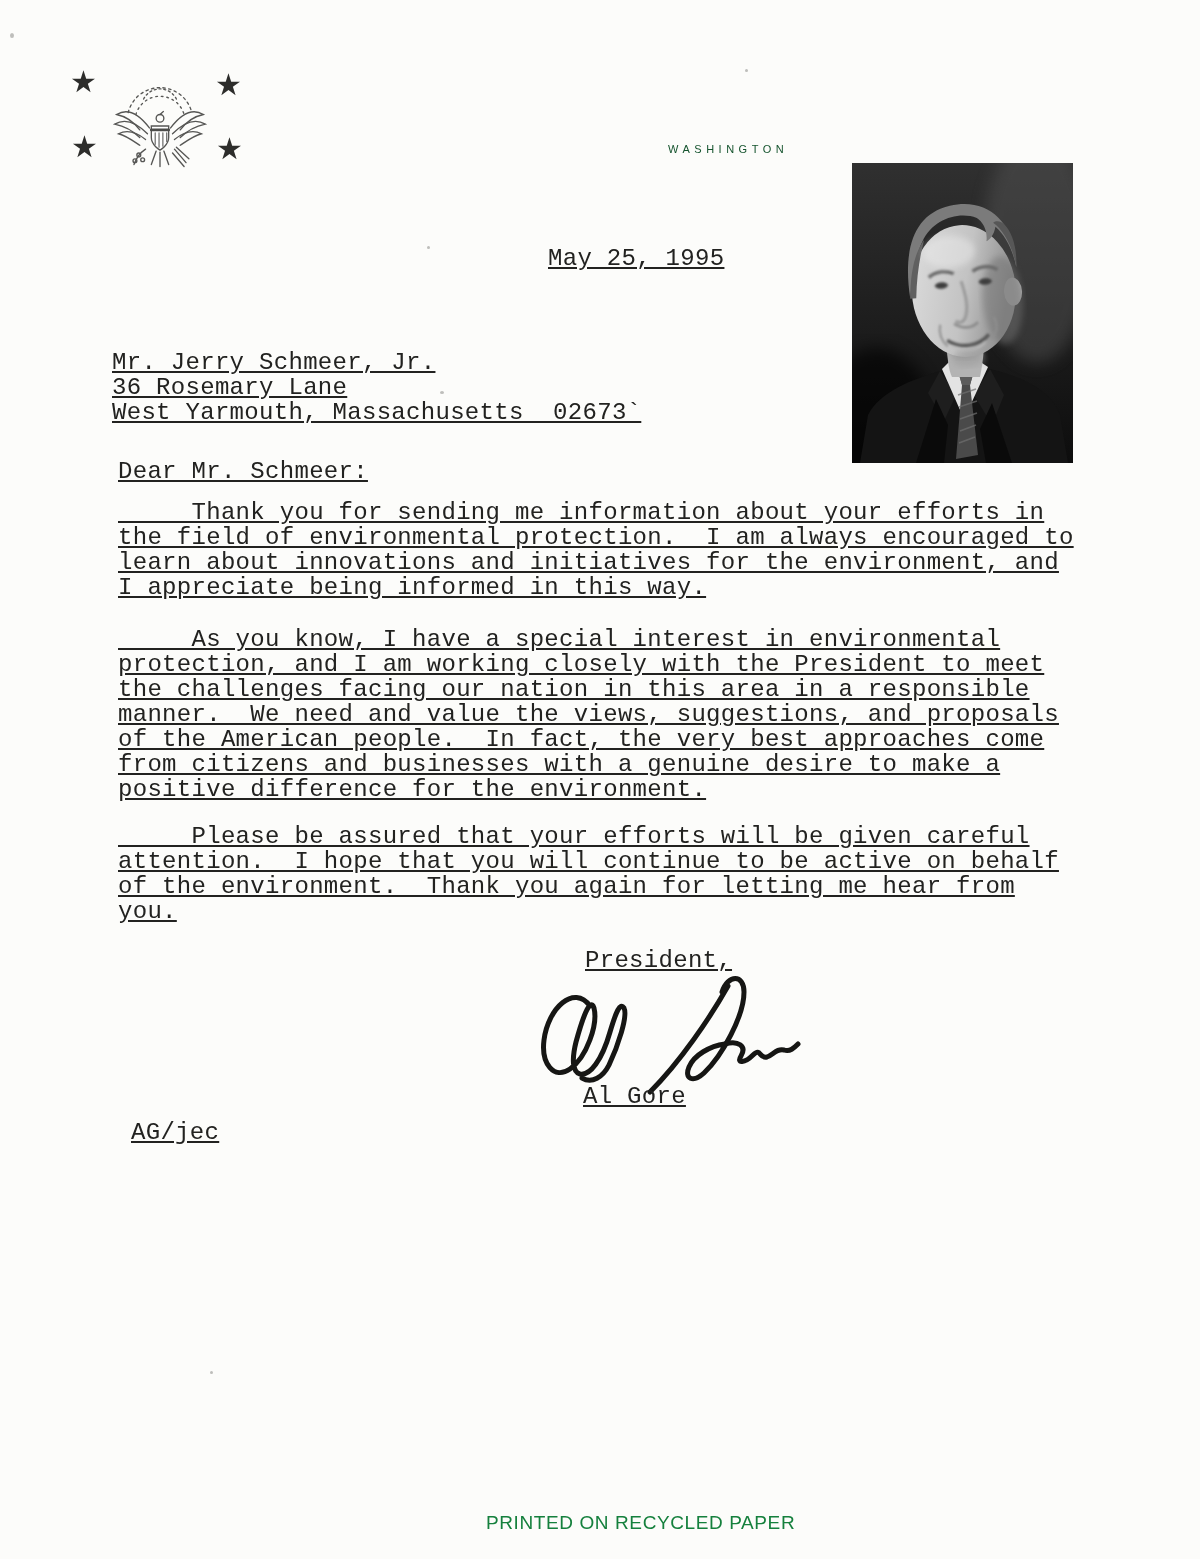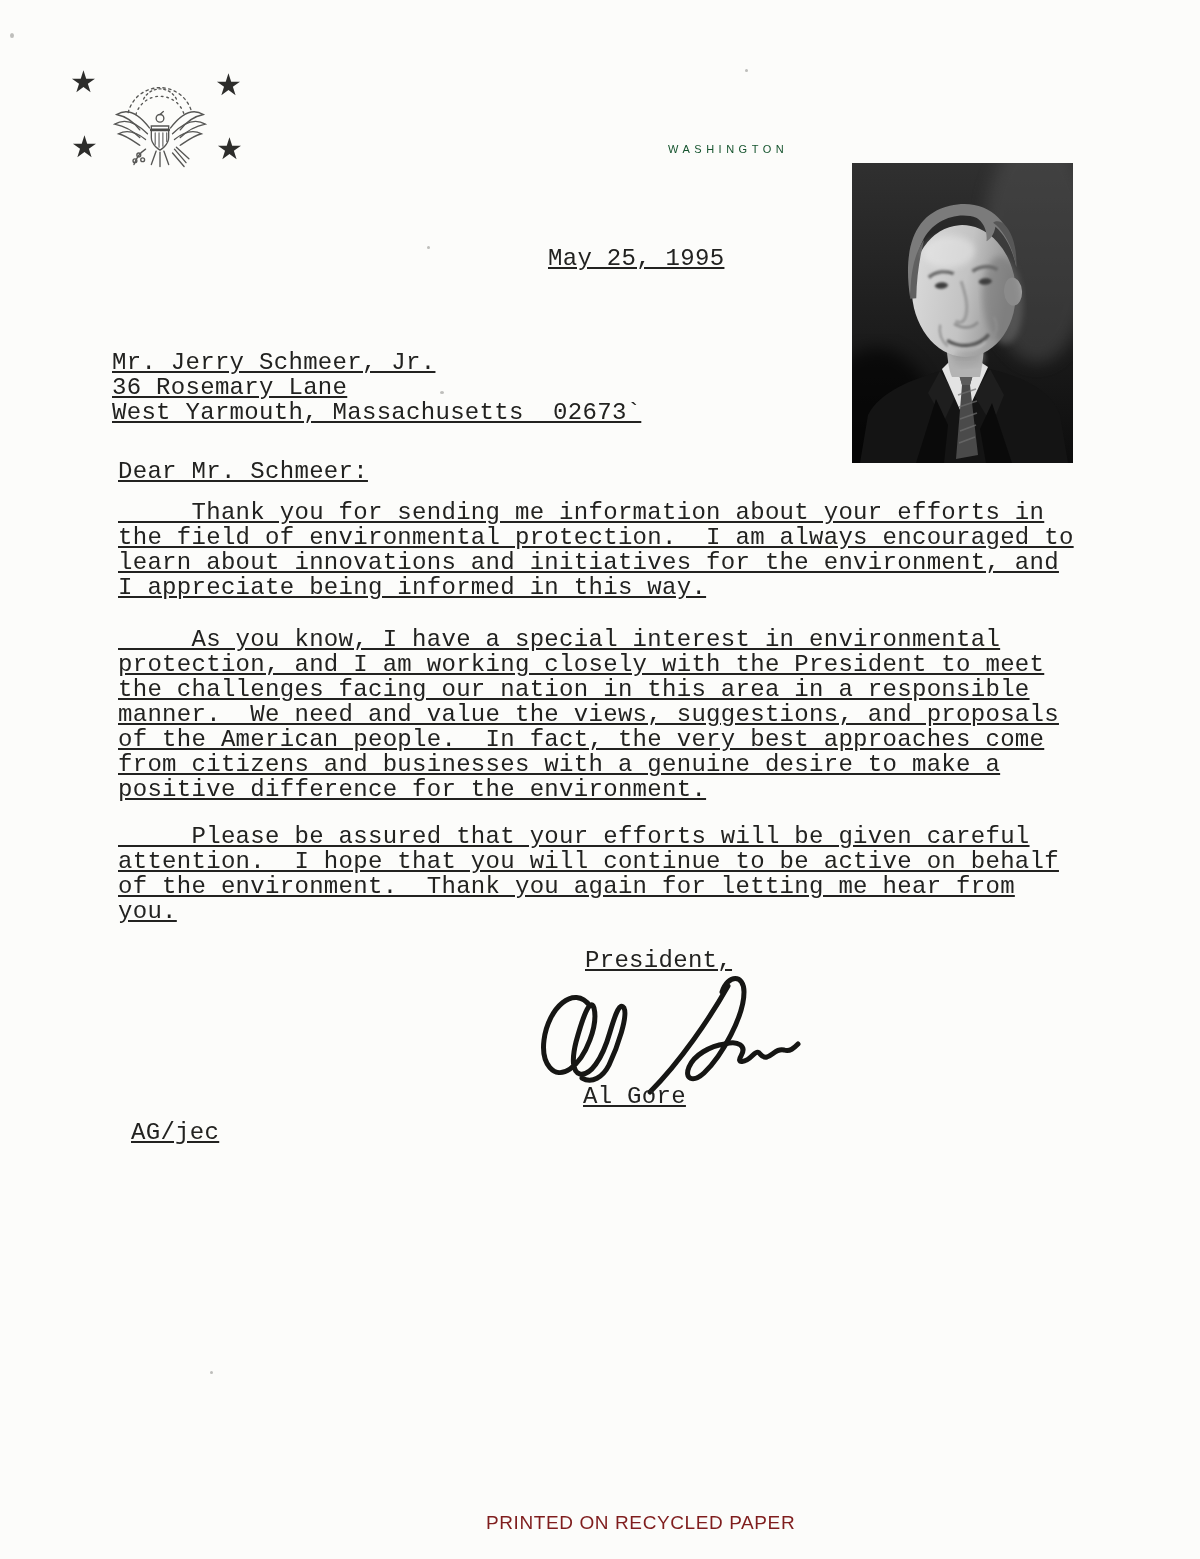--- a/index.html
+++ b/index.html
@@ -39,21 +39,21 @@
   .star {
     font-family: "DejaVu Sans", sans-serif;
     font-size: 30px;
     line-height: 1;
     color: #2d2d2b;
   }
   .footer-text {
     font-family: "Liberation Sans", sans-serif;
     font-size: 19px;
     letter-spacing: 0.6px;
-    color: #7f1d1d;
+    color: #15803d;
     white-space: nowrap;
   }
   .speck {
     background: #8a8a86;
     border-radius: 50%;
     opacity: 0.55;
   }
   .photo-frame { line-height: 0; }
 </style>
 </head>

